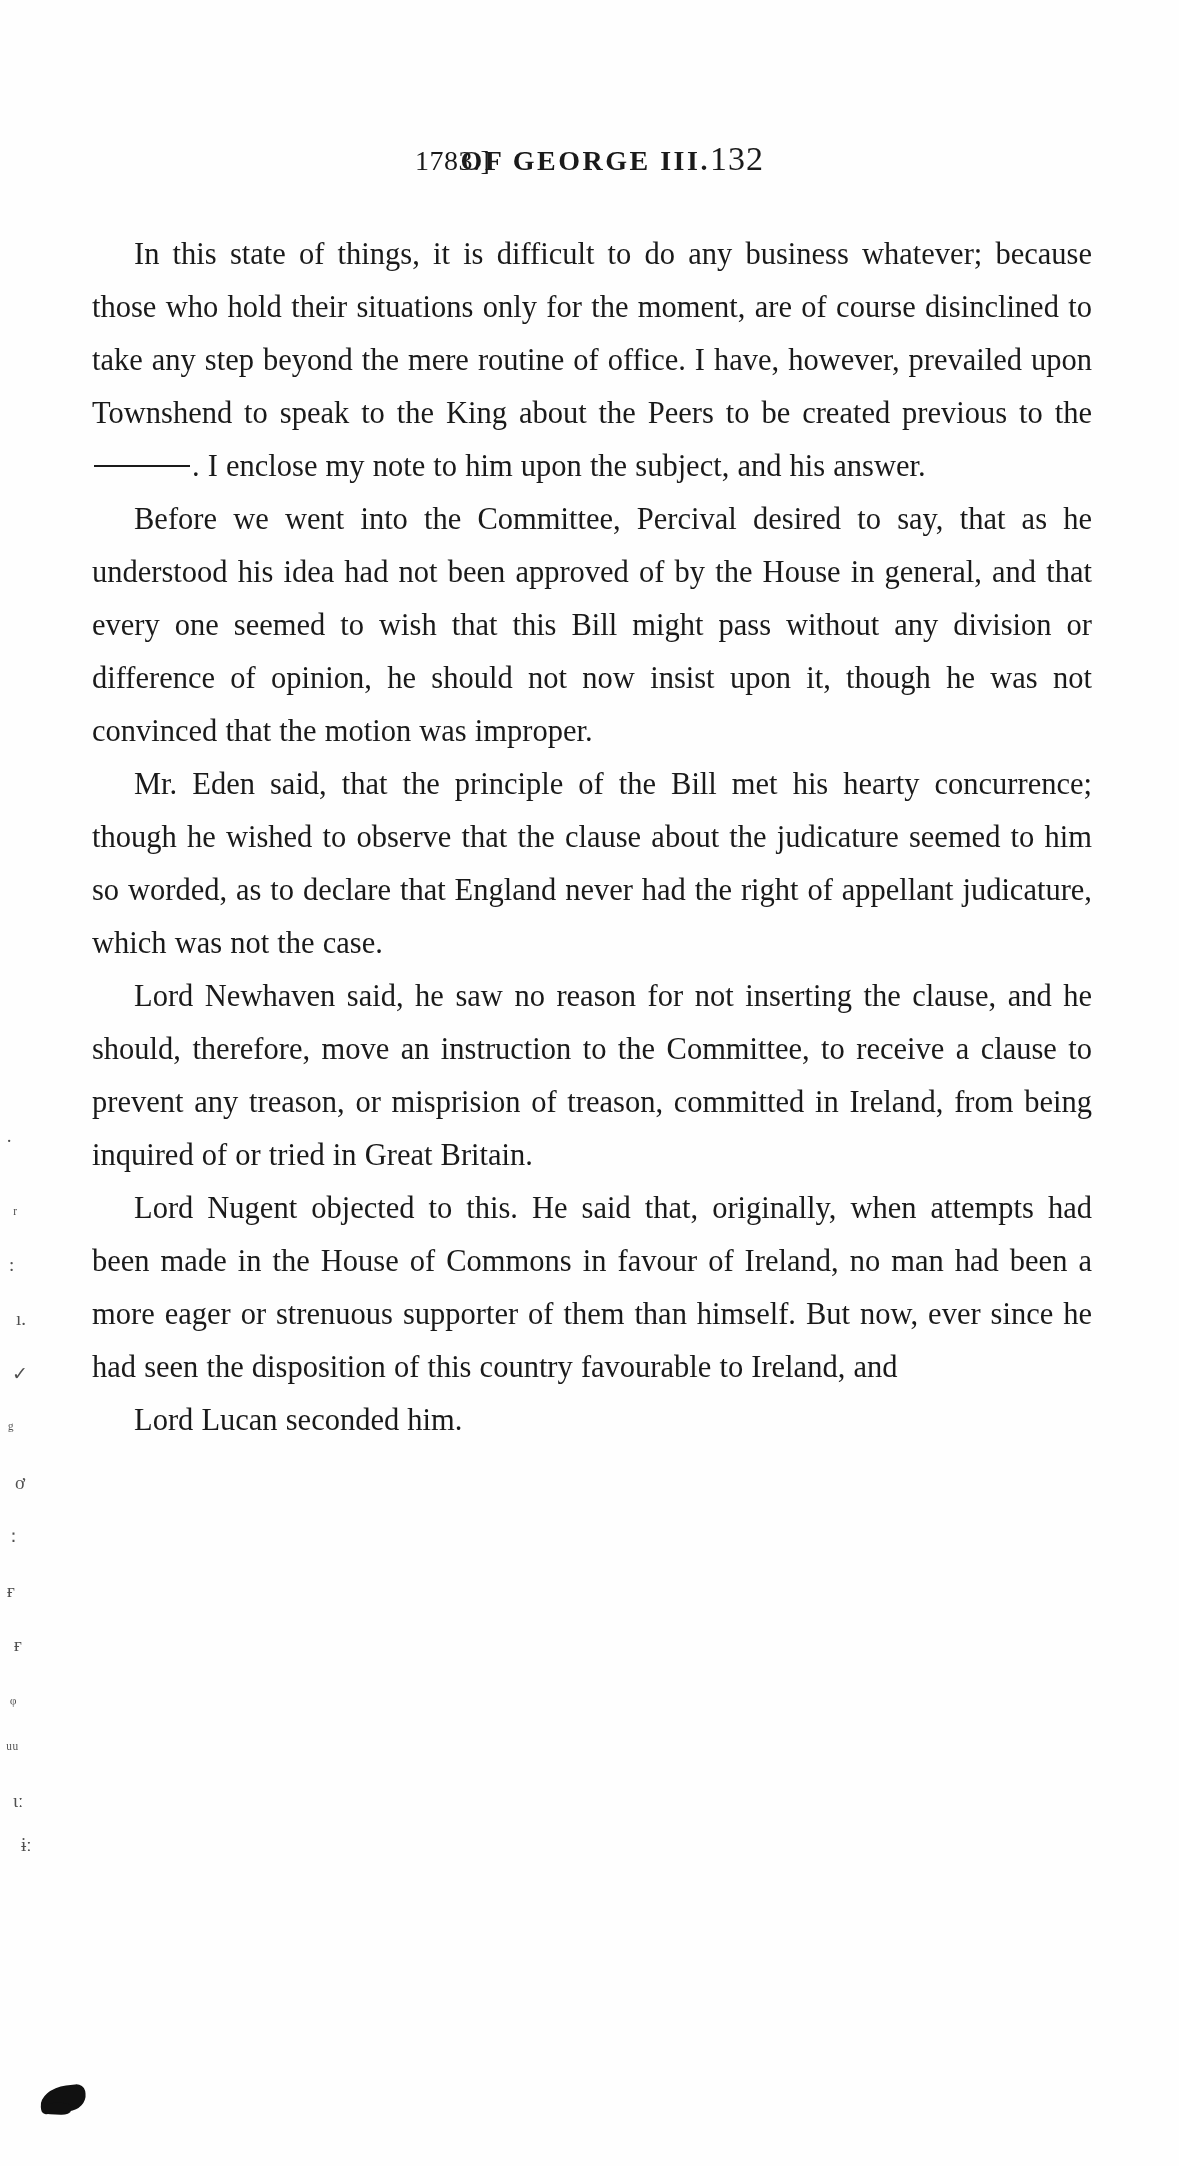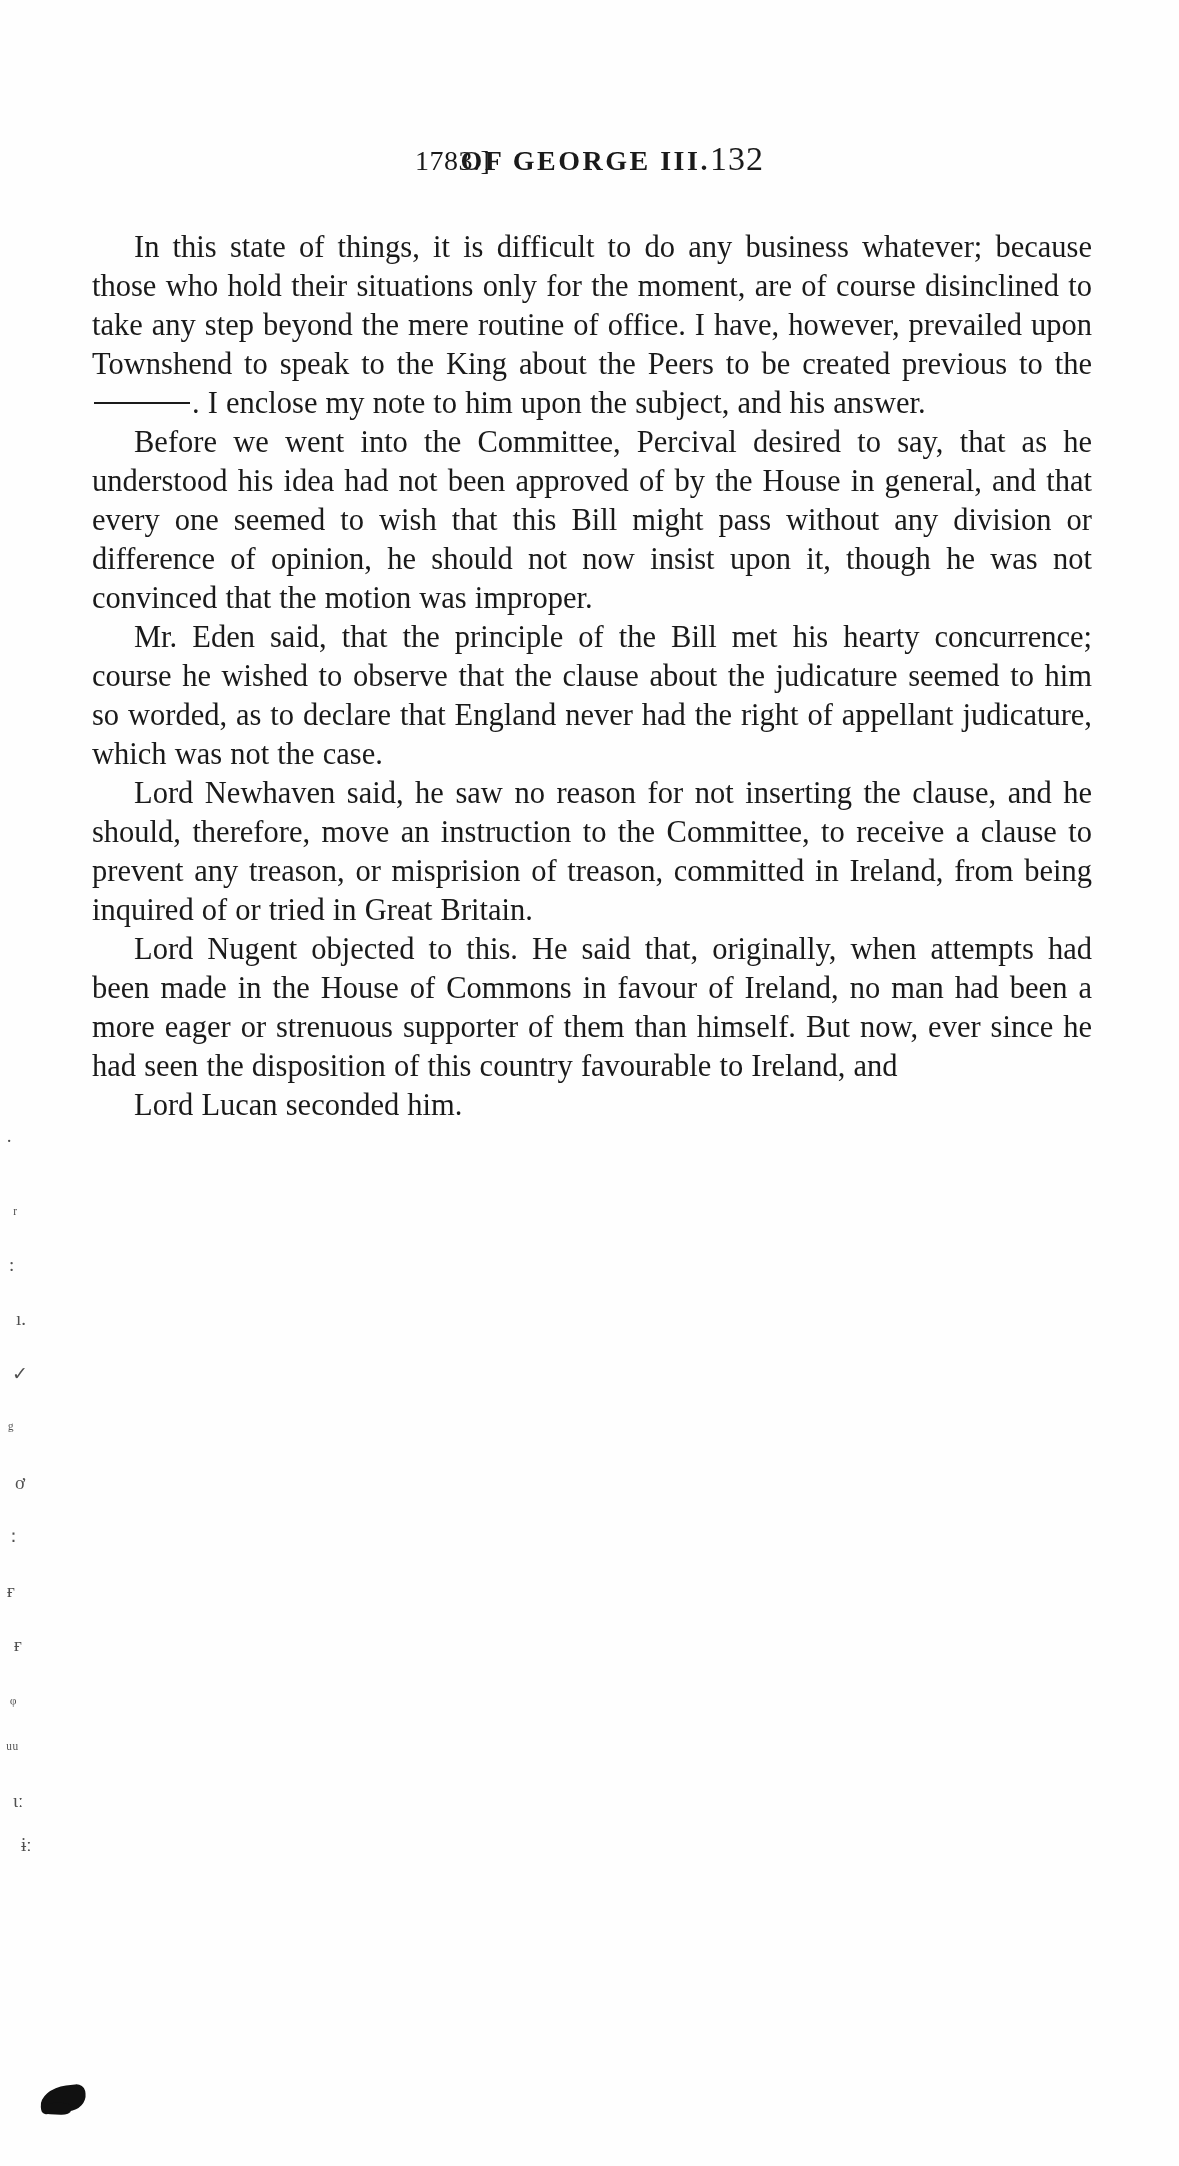--- a/index.html
+++ b/index.html
@@ -58,21 +58,21 @@
   
   .textblock {
     position: absolute;
     left: 92px;
     top: 228px;
     width: 1000px;
   }
   p.para {
     margin: 0;
     font-size: 30.5px;
-    line-height: 39px;
+    line-height: 53px;
     text-align: justify;
     text-indent: 42px;
     -webkit-hyphens: none;
     hyphens: none;
     word-spacing: 0.5px;
   }
   p.para + p.para {
     margin-top: 0px;
   }
   .dash-rule {
@@ -133,21 +133,21 @@
     <div class="rh-right">132</div>
   </div>
 
   <div class="textblock">
 
     <p class="para"><span>In this state of things, it is difficult to do any business whatever; because those who hold their situations only for the moment, are of course disinclined to take any step beyond the mere routine of office. I have, however, prevailed upon Townshend to speak to the King about the Peers to be created previous to the </span><span class="dash-rule"></span><span>. I enclose my note to him upon the subject, and his answer.</span></p>
 
 
     <p class="para">Before we went into the Committee, Percival desired to say, that as he understood his idea had not been approved of by the House in general, and that every one seemed to wish that this Bill might pass without any division or difference of opinion, he should not now insist upon it, though he was not convinced that the motion was improper.</p>
 
-    <p class="para">Mr. Eden said, that the principle of the Bill met his hearty concurrence; course he wished to observe that the clause about the judicature seemed to him so worded, as to declare that England never had the right of appellant judicature, which was not the case.</p>
+    <p class="para">Mr. Eden said, that the principle of the Bill met his hearty concurrence; though he wished to observe that the clause about the judicature seemed to him so worded, as to declare that England never had the right of appellant judicature, which was not the case.</p>
 
     <p class="para">Lord Newhaven said, he saw no reason for not inserting the clause, and he should, therefore, move an instruction to the Committee, to receive a clause to prevent any treason, or misprision of treason, committed in Ireland, from being inquired of or tried in Great Britain.</p>
 
     <p class="para">Lord Nugent objected to this. He said that, originally, when attempts had been made in the House of Commons in favour of Ireland, no man had been a more eager or strenuous supporter of them than himself. But now, ever since he had seen the disposition of this country favourable to Ireland, and</p>
 
     <p class="para">Lord Lucan seconded him.</p>
 
   </div>
 
   <div class="margin-marks">

